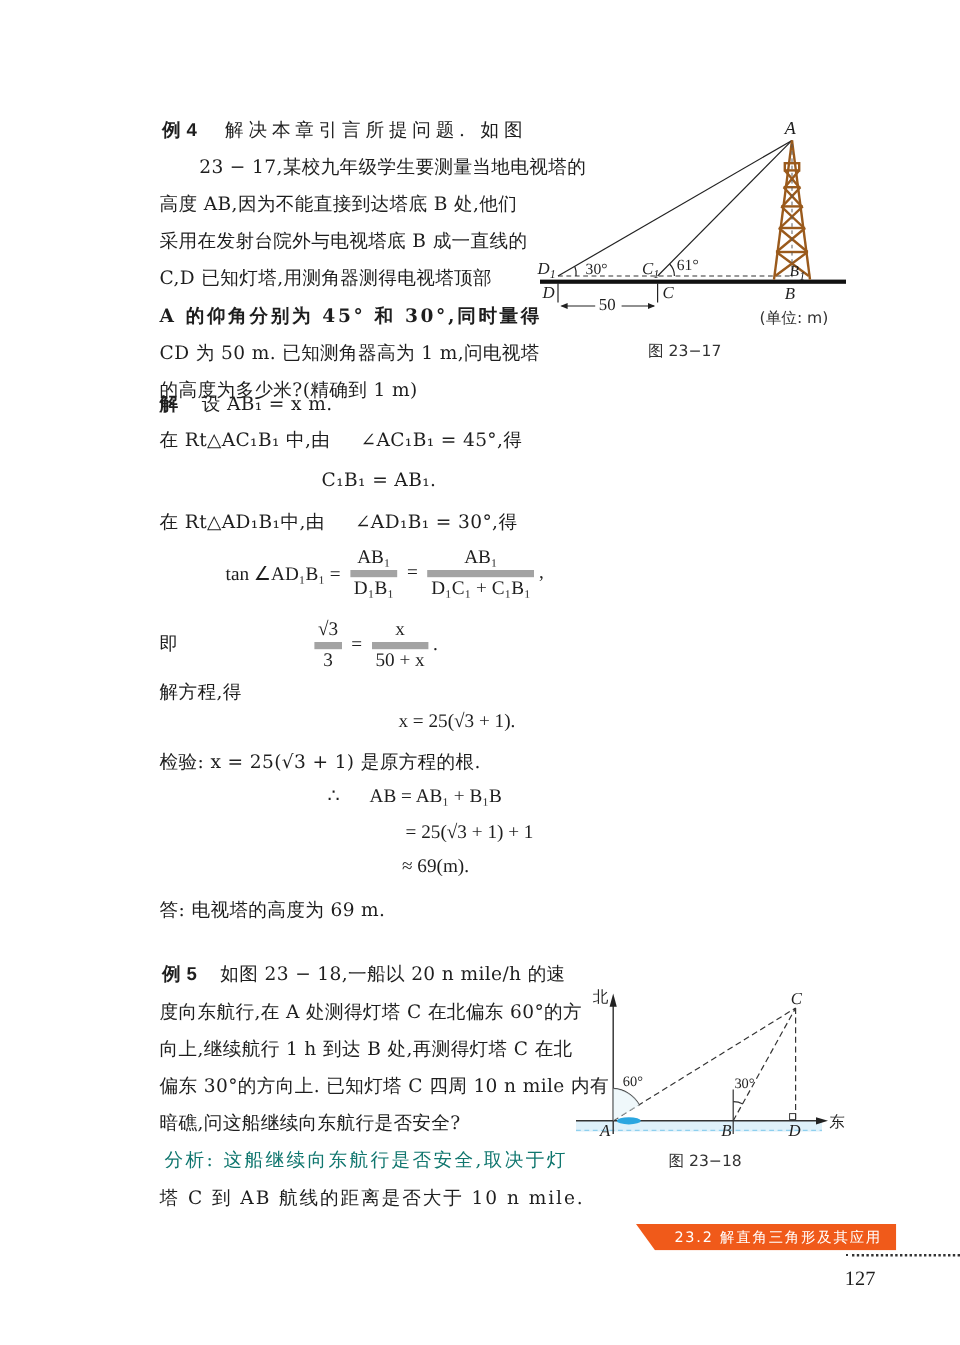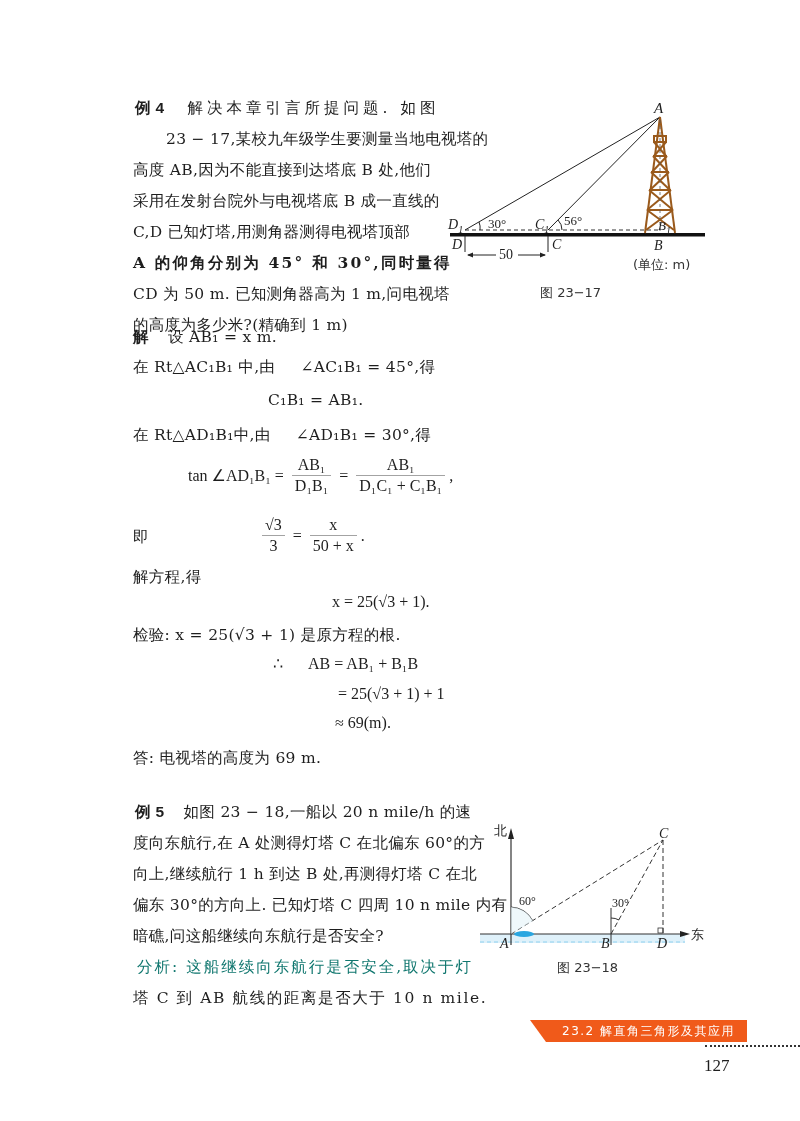--- a/index.html
+++ b/index.html
@@ -6,21 +6,21 @@
     body {
       width: 800px; height: 1121px; background: #ffffff; position: relative; overflow: hidden;
       font-family: "DejaVu Serif", "Liberation Serif", serif; color: #1e1e1e;
     }
     .abs { position: absolute; }
     .p { font-size: 15.5px; line-height: 30.5px; letter-spacing: 0.3px; white-space: nowrap; }
     .i { font-style: italic; font-family: "Liberation Serif", serif; }
     .bold { font-weight: bold; font-family: Liberation Sans, sans-serif; }
     .math { font-family: "Liberation Serif", serif; font-size: 16px; white-space: nowrap; }
     .frac { display: inline-block; vertical-align: middle; text-align: center; margin: 0 4px; }
-    .frac .num { display: block; border-bottom: 1px solid #a3a3a3; padding: 0 3px; line-height: 20px; }
+    .frac .num { display: block; border-bottom: 6px solid #a3a3a3; padding: 0 3px; line-height: 20px; }
     .frac .den { display: block; line-height: 20px; padding: 0 3px; }
     sub { font-size: 10px; }
     .caption { font-family: "DejaVu Sans", sans-serif; font-size: 13px; color: #333; white-space: nowrap; }
     .pagenum { font-family: "Liberation Serif", serif; font-size: 17px; }
     .band {
       left: 530px; top: 1020px; width: 217px; height: 22px; background: #f05a1a;
       clip-path: polygon(0 0, 100% 0, 100% 100%, 16px 100%);
     }
     .band-text { color: #fff; font-family: "DejaVu Sans", sans-serif; font-size: 12px; letter-spacing: 1.5px; line-height: 22px; }
     .dots { left: 705px; top: 1045px; width: 95px; border-top: 2px dotted #333; }
@@ -80,21 +80,21 @@
     <line x1="28" y1="155" x2="56" y2="155" stroke="#222"></line>
     <line x1="78" y1="155" x2="105" y2="155" stroke="#222"></line>
     <polygon points="27,155 33,152.5 33,157.5" fill="#222"></polygon>
     <polygon points="106,155 100,152.5 100,157.5" fill="#222"></polygon>
   </svg>
   
   <span class="abs i" style="left:214px;top:0px;font-size:15px;">A</span>
   <span class="abs i" style="left:8px;top:117px;font-size:14px;"><span>D</span><sub>1</sub></span>
   <span class="abs math" style="left:48px;top:116px;font-size:13px;">30°</span>
   <span class="abs i" style="left:95px;top:117px;font-size:14px;"><span>C</span><sub>1</sub></span>
-  <span class="abs math" style="left:124px;top:113px;font-size:13px;">56°</span>
+  <span class="abs math" style="left:124px;top:113px;font-size:13px;">61°</span>
   <span class="abs i" style="left:218px;top:118px;font-size:13px;"><span>B</span><sub>1</sub></span>
   <span class="abs i" style="left:12px;top:137px;font-size:14px;">D</span>
   <span class="abs i" style="left:112px;top:137px;font-size:14px;">C</span>
   <span class="abs math" style="left:59px;top:147px;font-size:14px;">50</span>
   <span class="abs i" style="left:214px;top:138px;font-size:14px;">B</span>
   <span class="abs caption" style="left:193px;top:156px;">(单位: m)</span>
   <span class="abs caption" style="left:100px;top:184px;">图  23−17</span>
 </div>
 
 <div class="abs p" style="left:133px;top:322px;">

